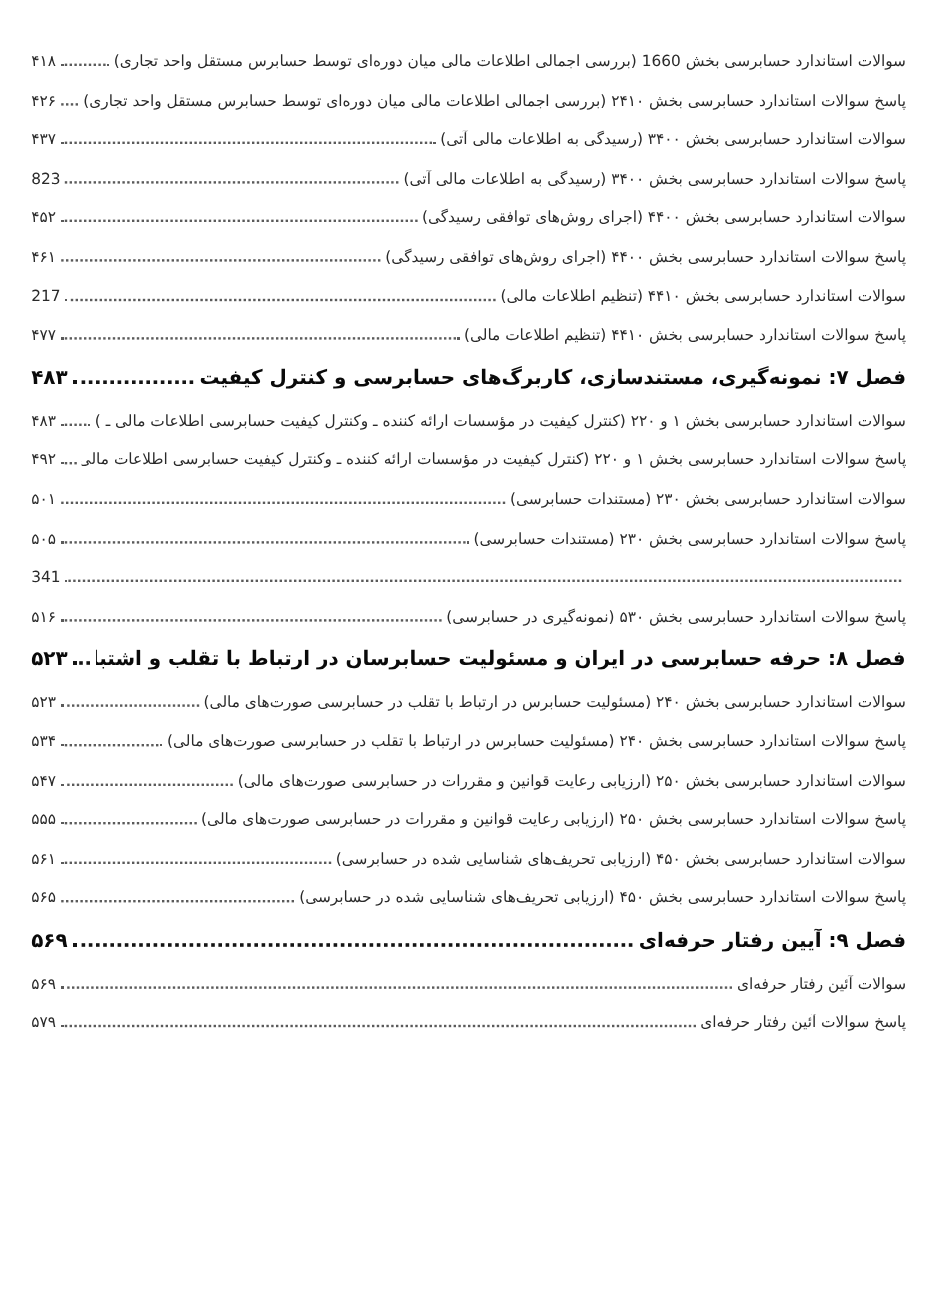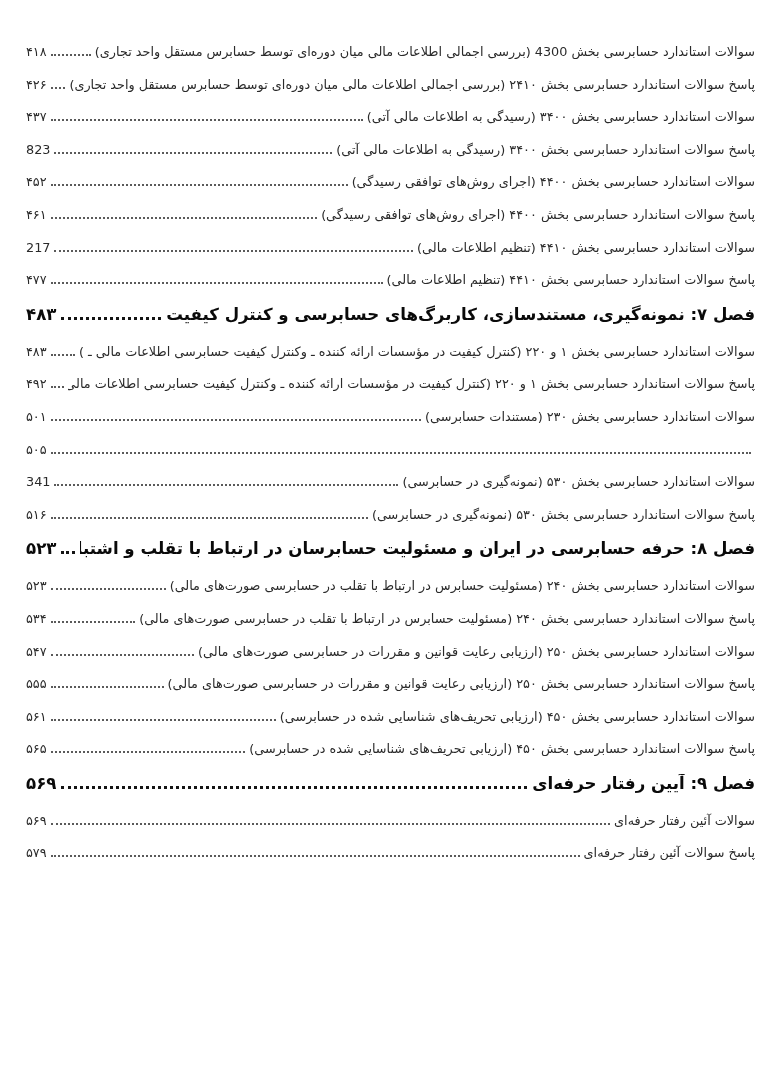--- a/index.html
+++ b/index.html
@@ -53,21 +53,21 @@
   .pagenum {
     flex: 0 0 auto;
     white-space: nowrap;
   }
 </style>
 </head>
 <body>
 
 <div class="page" id="toc-root">
     <div class="row item">
-    <span class="label">سوالات استاندارد حسابرسی بخش 4300 (بررسی اجمالی اطلاعات مالی میان دوره‌ای توسط حسابرس مستقل واحد تجاری)</span>
+    <span class="label">سوالات استاندارد حسابرسی بخش 1660 (بررسی اجمالی اطلاعات مالی میان دوره‌ای توسط حسابرس مستقل واحد تجاری)</span>
     <span class="leader"></span>
     <span class="pagenum">۴۱۸</span>
   </div>
     <div class="row item">
     <span class="label">پاسخ سوالات استاندارد حسابرسی بخش ۲۴۱۰ (بررسی اجمالی اطلاعات مالی میان دوره‌ای توسط حسابرس مستقل واحد تجاری)</span>
     <span class="leader"></span>
     <span class="pagenum">۴۲۶</span>
   </div>
     <div class="row item">
     <span class="label">سوالات استاندارد حسابرسی بخش ۳۴۰۰ (رسیدگی به اطلاعات مالی آتی)</span>
@@ -113,25 +113,25 @@
     <span class="label">پاسخ سوالات استاندارد حسابرسی بخش ۱ و ۲۲۰ (کنترل کیفیت در مؤسسات ارائه کننده ـ وکنترل کیفیت حسابرسی اطلاعات مالی ـ )</span>
     <span class="leader"></span>
     <span class="pagenum">۴۹۲</span>
   </div>
     <div class="row item">
     <span class="label">سوالات استاندارد حسابرسی بخش ۲۳۰ (مستندات حسابرسی)</span>
     <span class="leader"></span>
     <span class="pagenum">۵۰۱</span>
   </div>
     <div class="row item">
+    <span class="label">پاسخ سوالات استاندارد حسابرسی بخش ۲۳۰ (مستندات حسابرسی)</span>
     <span class="leader"></span>
     <span class="pagenum">۵۰۵</span>
   </div>
     <div class="row item">
-    <span class="label">سوالات استاندارد حسابرسی بخش ۵۳۰ (نمونه‌گیری در حسابرسی)</span>
     <span class="leader"></span>
     <span class="pagenum">341</span>
   </div>
     <div class="row item">
     <span class="label">پاسخ سوالات استاندارد حسابرسی بخش ۵۳۰ (نمونه‌گیری در حسابرسی)</span>
     <span class="leader"></span>
     <span class="pagenum">۵۱۶</span>
   </div>
     <div class="row chapter">
     <span class="label">فصل ۸: حرفه حسابرسی در ایران و مسئولیت حسابرسان در ارتباط با تقلب و اشتباه</span>

